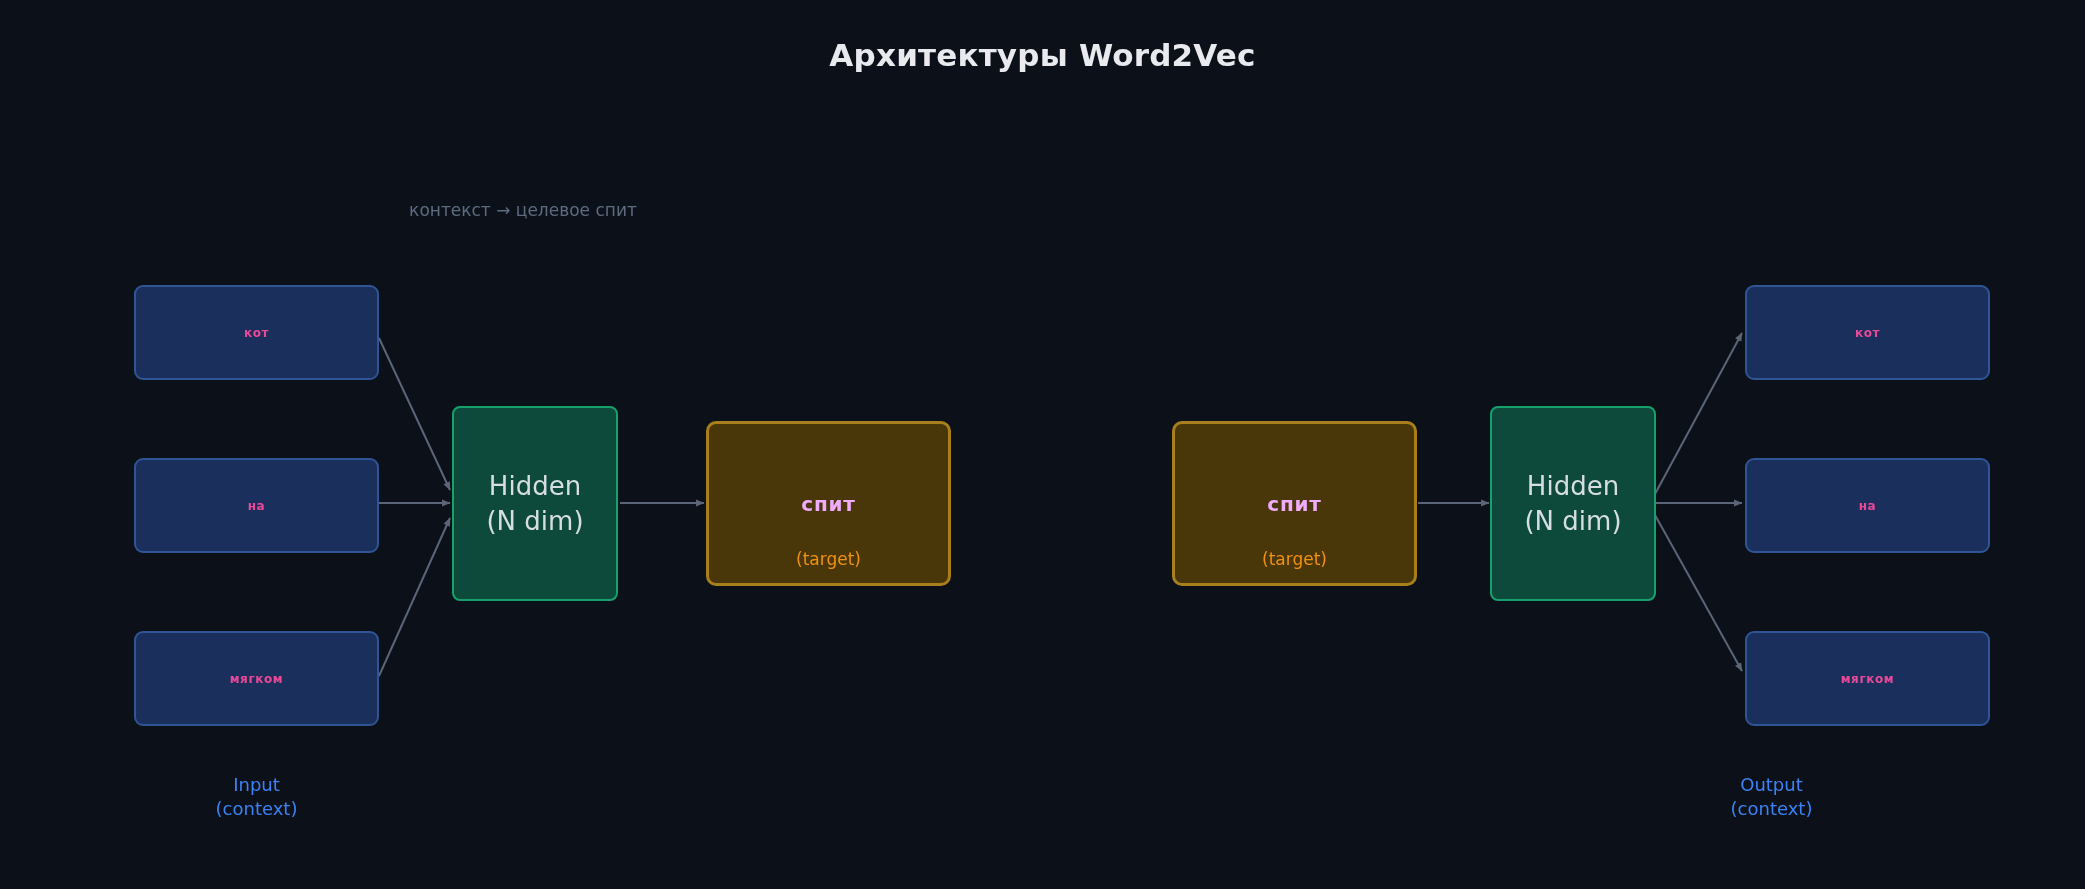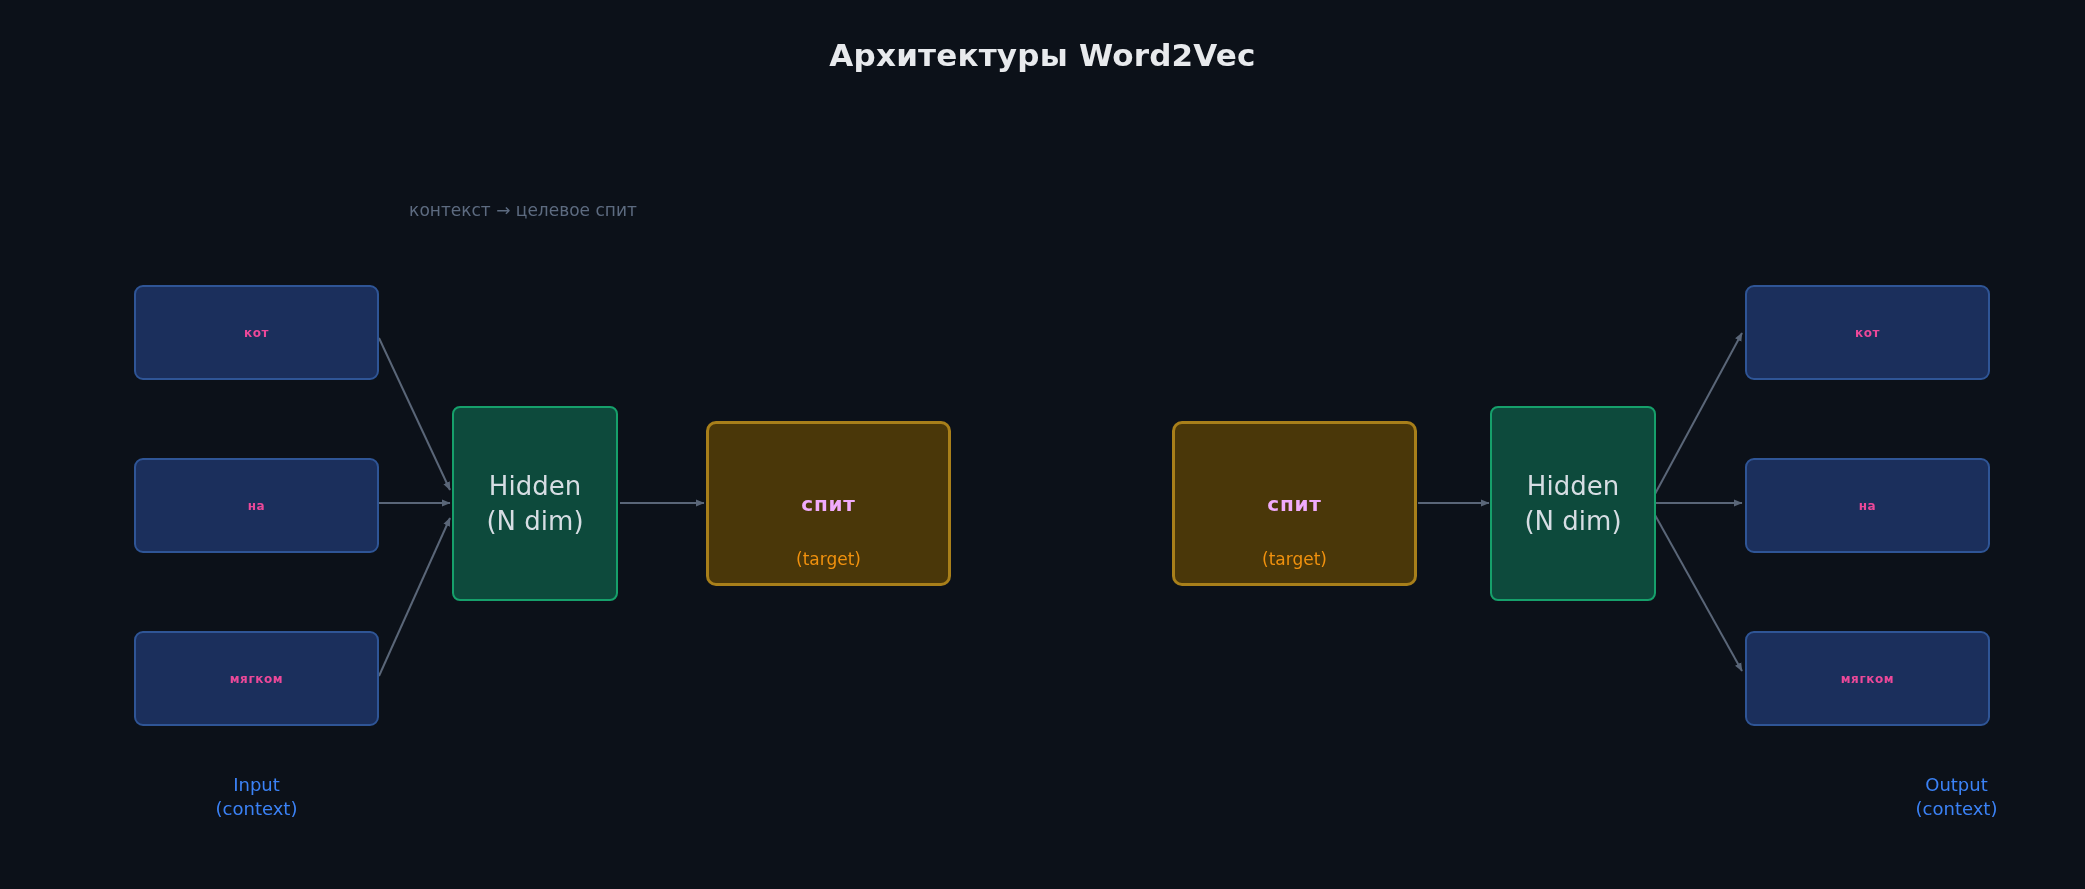--- a/index.html
+++ b/index.html
@@ -218,18 +218,18 @@
   <div class="node word" style="left:1745px; top:257px;">
     <span class="node-label">кот</span>
   </div>
   <div class="node word" style="left:1745px; top:430px;">
     <span class="node-label">на</span>
   </div>
   <div class="node word" style="left:1745px; top:603px;">
     <span class="node-label">мягком</span>
   </div>
 
-  <div class="col-caption" style="left:1834px; top:745px;">
+  <div class="col-caption" style="left:1649px; top:745px;">
     <span>Output</span><br>
     <span>(context)</span>
   </div>
 
 </div>
 
 </body></html>

